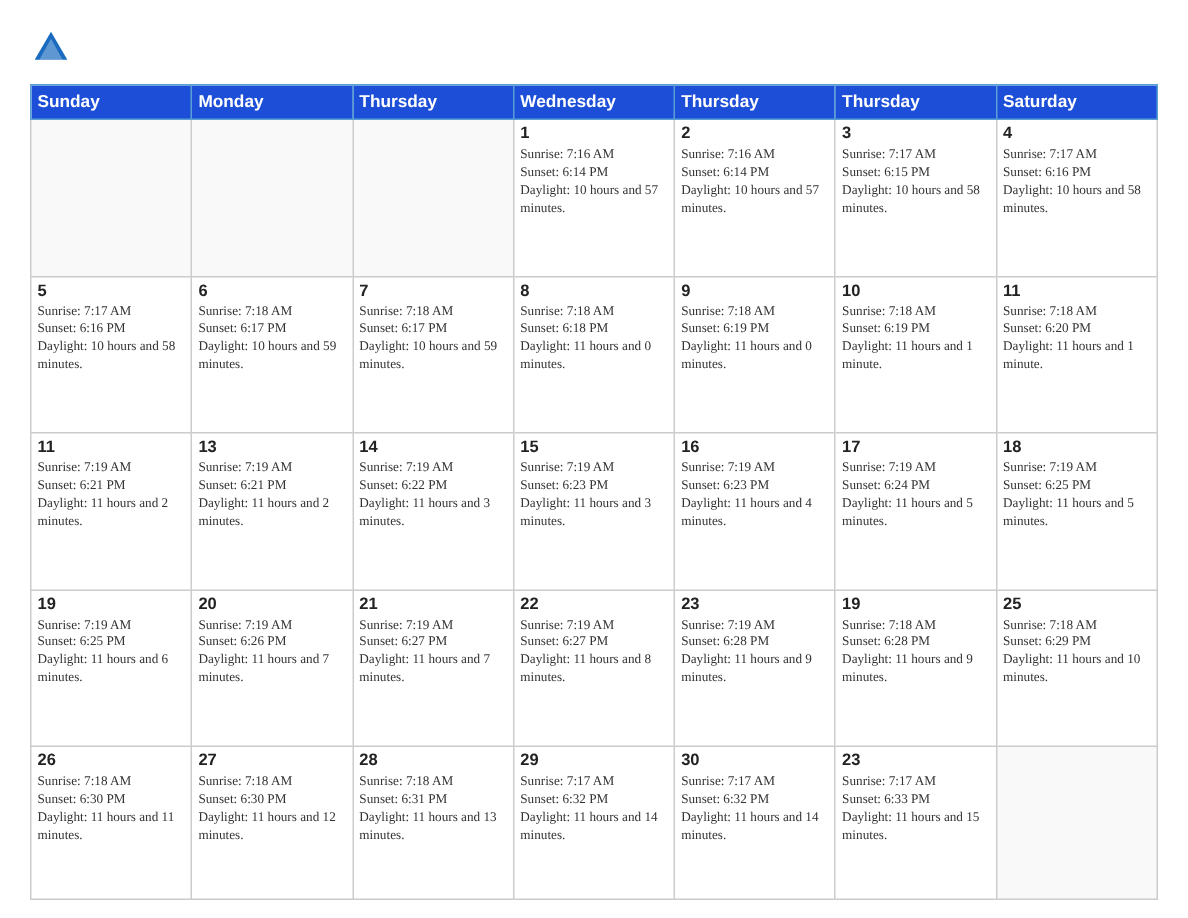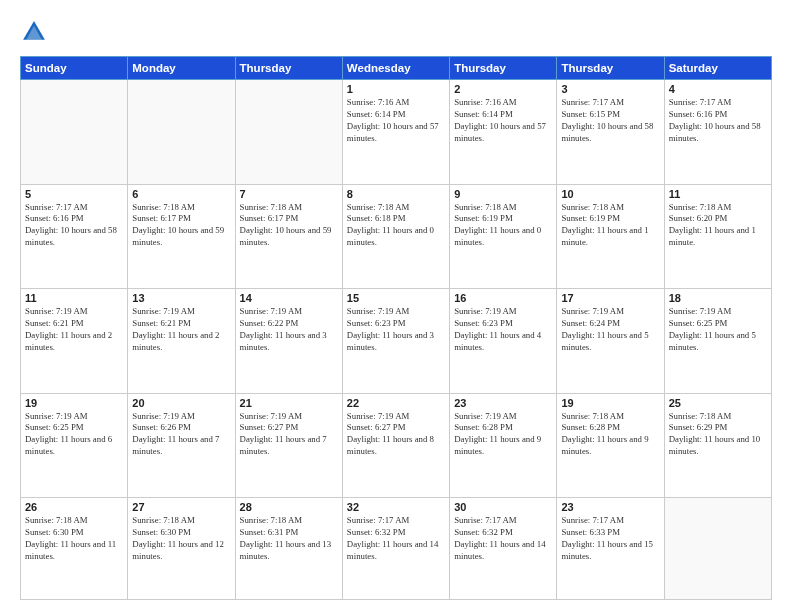--- a/index.html
+++ b/index.html
@@ -300,21 +300,21 @@
 Sunset: 6:30 PM
 Daylight: 11 hours and 12 minutes.</div>
           </td>
           <td>
             <div class="day-number">28</div>
             <div class="day-info" style="white-space: pre-line;">Sunrise: 7:18 AM
 Sunset: 6:31 PM
 Daylight: 11 hours and 13 minutes.</div>
           </td>
           <td>
-            <div class="day-number">32</div>
+            <div class="day-number">29</div>
             <div class="day-info" style="white-space: pre-line;">Sunrise: 7:17 AM
 Sunset: 6:32 PM
 Daylight: 11 hours and 14 minutes.</div>
           </td>
           <td>
             <div class="day-number">30</div>
             <div class="day-info" style="white-space: pre-line;">Sunrise: 7:17 AM
 Sunset: 6:32 PM
 Daylight: 11 hours and 14 minutes.</div>
           </td>

